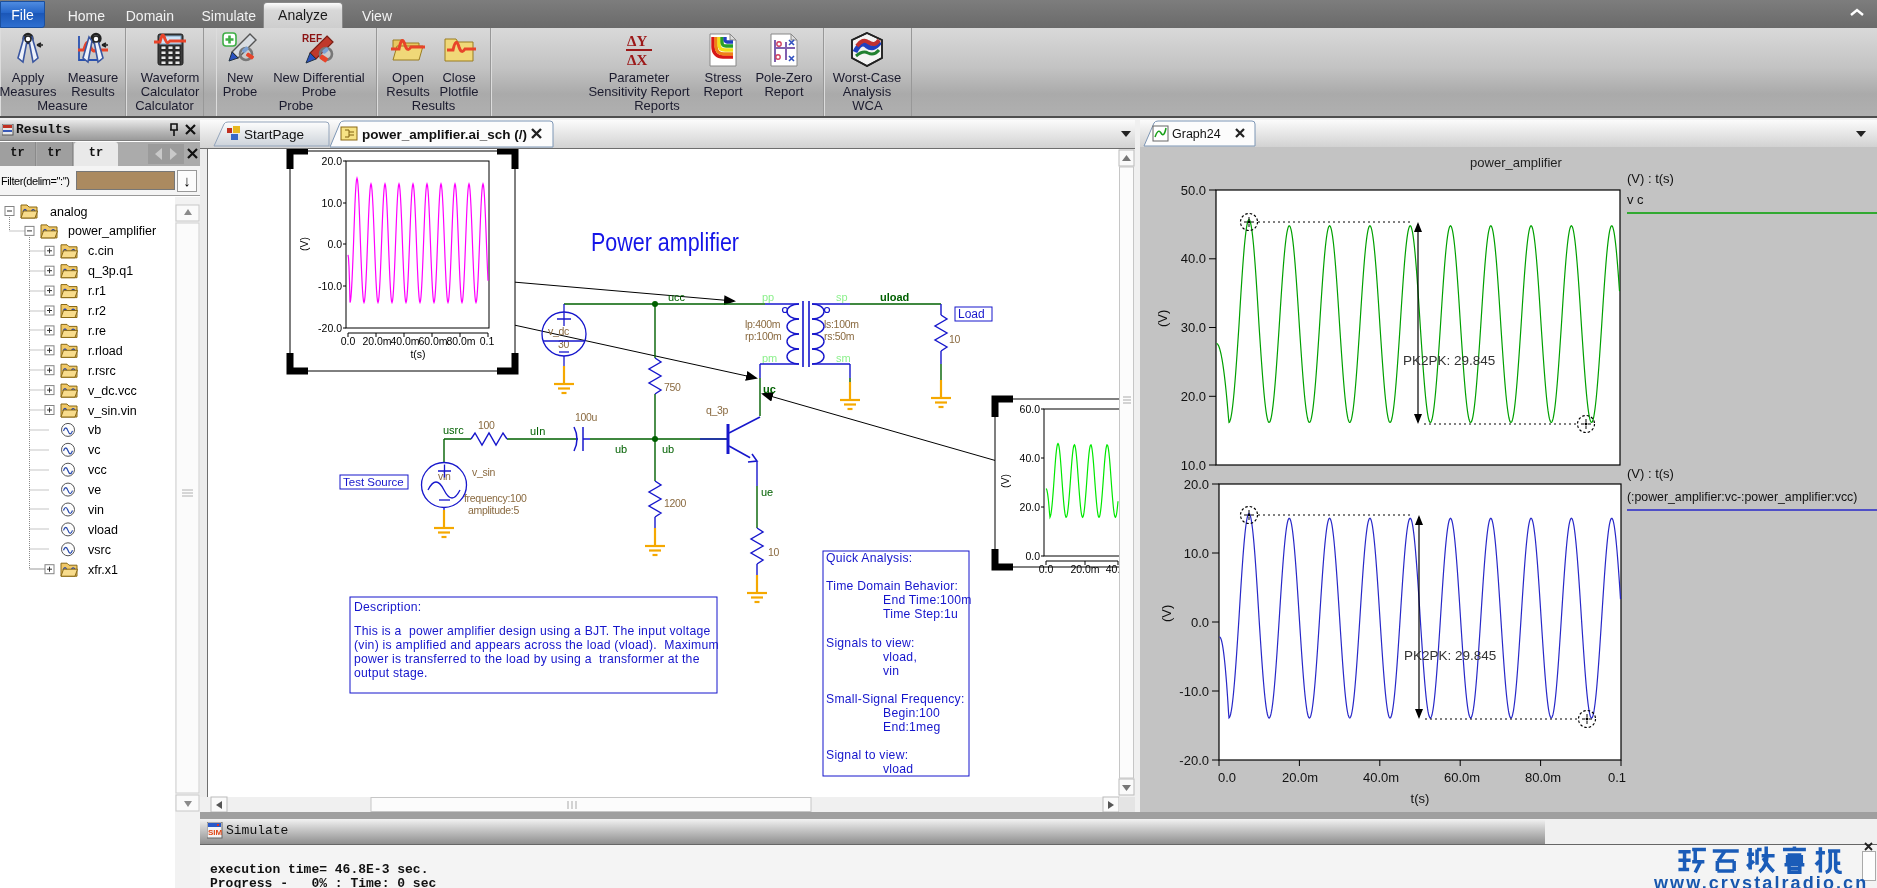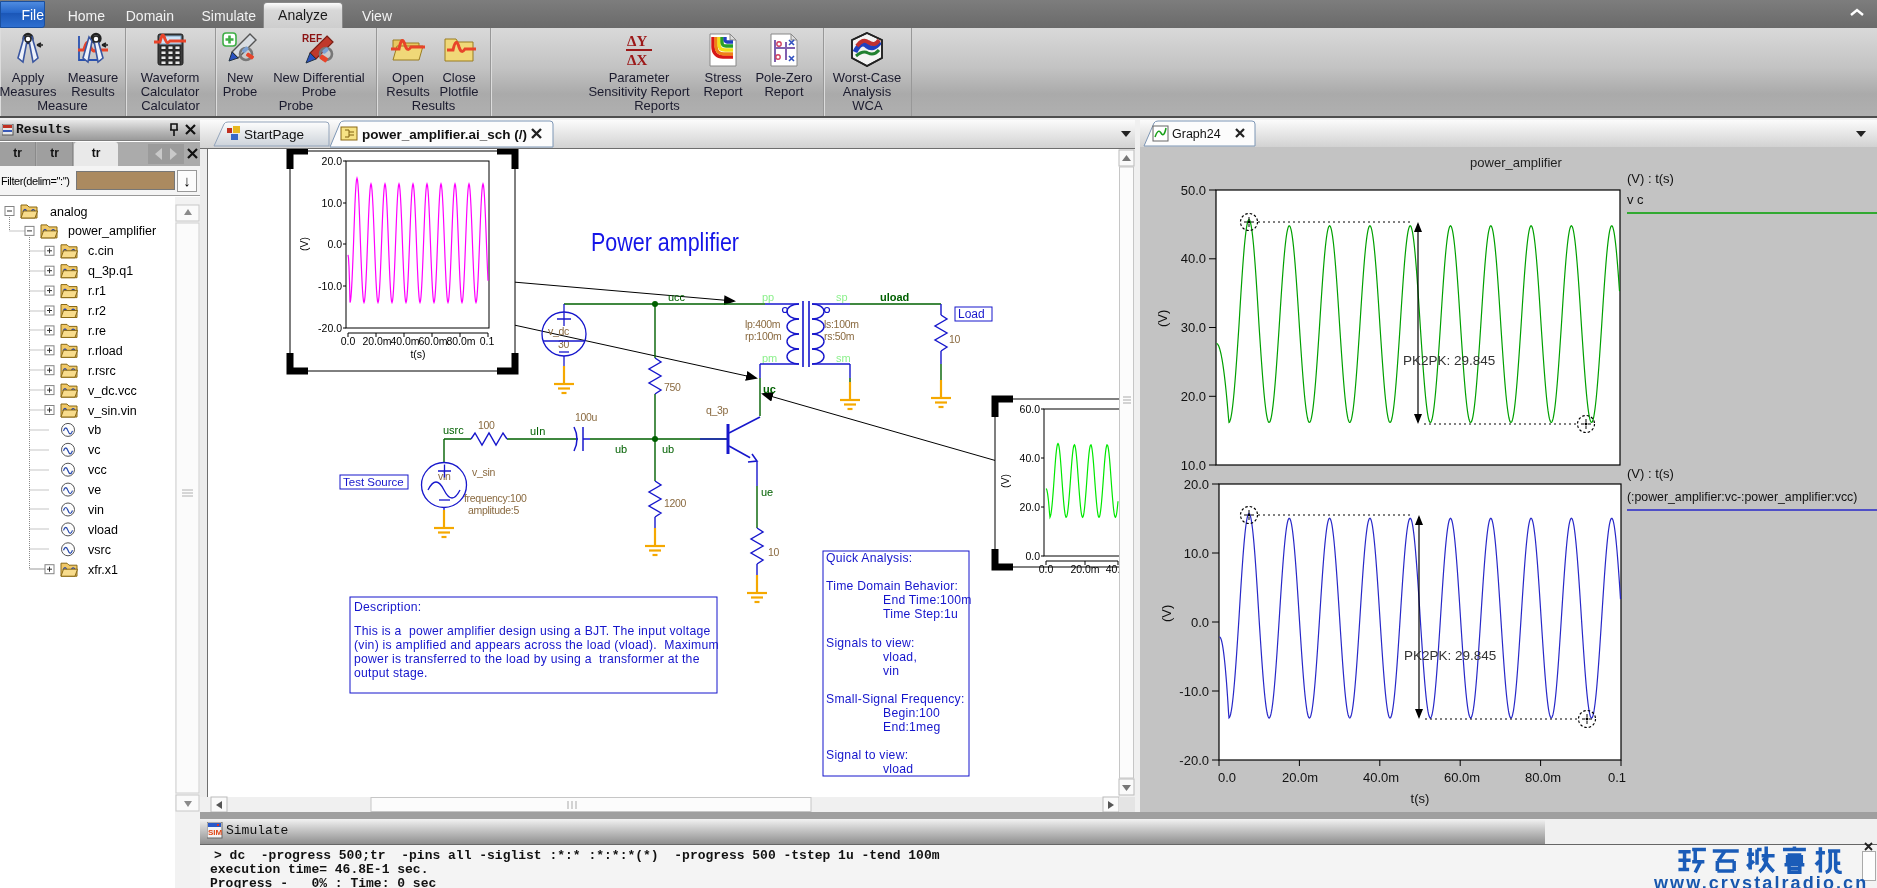--- a/index.html
+++ b/index.html
@@ -1,29 +1,29 @@
 <!DOCTYPE html>
 <html><head><meta charset="utf-8"><title>p</title><style>
 *{margin:0;padding:0;box-sizing:border-box}
 html,body{width:1877px;height:888px;overflow:hidden}
 body{position:relative;font-family:"Liberation Sans",sans-serif;background:#f0f0f0;font-size:12px}
 .abs{position:absolute}
 #menubar{left:0;top:0;width:1877px;height:28px;background:linear-gradient(#7d7d7d,#6a6a6a);}
 .mtab{position:absolute;top:5px;height:23px;line-height:23px;color:#f2f2f2;font-size:14px;text-align:right}
-#filebtn{position:absolute;left:0;top:1px;width:45px;height:27px;background:linear-gradient(#4f8be0,#2364c8 45%,#1b57b8 46%,#2e6fd0);color:#fff;font-size:14px;text-align:right;line-height:26px;border-radius:0 0 3px 0;border:1px solid #1a4f9e}
+#filebtn{position:absolute;left:0;top:1px;width:45px;height:27px;background:linear-gradient(#4f8be0,#2364c8 45%,#1b57b8 46%,#2e6fd0);color:#fff;font-size:14px;text-align:center;line-height:26px;border-radius:0 0 3px 0;border:1px solid #1a4f9e}
 #analyzetab{position:absolute;left:263px;top:2px;width:80px;height:26px;background:linear-gradient(#fdfdfd,#d8d8d8 30%,#cecece);border:1px solid #8a8a8a;border-bottom:none;border-radius:4px 4px 0 0;color:#1a1a1a;font-size:14px;text-align:center;line-height:25px}
 #ribbon{left:0;top:28px;width:1877px;height:90px;background:linear-gradient(#d9d9d9,#c3c3c3 45%,#aaaaaa 75%,#b0b0b0);border-bottom:2px solid #4e4e4e}
 .rgroup{position:absolute;top:0;height:88px;border-right:1px solid #989898;box-shadow:1px 0 0 #dcdcdc inset}
 .ritem{position:absolute;top:4px;text-align:center;color:#1b1b2e;font-size:13px;line-height:13.5px}
 .ritem svg{display:block;margin:0 auto 3px}
 .glabel{position:absolute;bottom:3px;width:100%;text-align:center;color:#1b1b2e;font-size:13px}
 #lpanel{left:0;top:120px;width:200px;height:768px;background:#fff}
 #lptitle{position:absolute;left:0;top:0;width:200px;height:21px;background:linear-gradient(#e8e8e8,#b5b5b5 60%,#9a9a9a);border-bottom:1px solid #7e7e7e;font-family:"Liberation Mono",monospace;font-weight:bold;font-size:13px;color:#111;line-height:20px}
 #trtabs{position:absolute;left:0;top:22px;width:200px;height:24px;background:#ababab}
-.trtab{position:absolute;top:0;height:24px;width:36px;text-align:center;font-family:Liberation Sans, sans-serif;font-weight:bold;font-size:12px;color:#111;line-height:22px}
+.trtab{position:absolute;top:0;height:24px;width:36px;text-align:center;font-family:Liberation Mono, monospace;font-weight:bold;font-size:12px;color:#111;line-height:22px}
 #filterrow{position:absolute;left:0;top:46px;width:200px;height:30px;background:#f4f4f4;border-bottom:1px solid #999}
 #treebox{position:absolute;left:0;top:77px;width:200px;height:691px;background:#fff}
 #doctabs{left:200px;top:120px;width:935px;height:28px;background:linear-gradient(#fafafa,#d6d6d6)}
 #schem{left:200px;top:148px;width:935px;height:664px;background:#fff;border-top:1px solid #6e6e6e}
 #graphpanel{left:1140px;top:120px;width:737px;height:692px;background:#c3c3c3}
 #simbar{left:200px;top:819px;width:1345px;height:25px;background:linear-gradient(#f2f2f2,#c9c9c9 40%,#8f8f8f)}
 #console{left:200px;top:844px;width:1677px;height:44px;background:#f4f4f4;border-top:1px solid #666;font-family:"Liberation Mono",monospace;font-size:13px;font-weight:bold;color:#111}
 .wm{color:#1857ae;font-weight:bold}
 </style></head><body>
 <div id="menubar" class="abs">
@@ -50,21 +50,21 @@
           <path d="M4 4 V28 H26" stroke="#2a52b0" stroke-width="1.8" fill="none"></path>
           <path d="M3 18 h6 c2 -8 4 -10 6 -4 c2 5 4 6 7 4 h11" stroke="#e8442a" stroke-width="3.2" fill="none"></path>
           <circle cx="21" cy="6.5" r="4.4" stroke="#222" stroke-width="2.5" fill="none"></circle>
           <path d="M14 5 L8 26 L13 30 L17 9 Z" fill="#eef2fa" stroke="#3a56a0" stroke-width="1.6"></path>
           <path d="M22 5 L28 26 L23 30 L19 9 Z" fill="#eef2fa" stroke="#3a56a0" stroke-width="1.6"></path>
           <circle cx="21" cy="7" r="3" fill="#fff" stroke="#222" stroke-width="1.5"></circle>
           <path d="M27 13 h6 M27 13 l4 -2 M27 13 l4 2" stroke="#222" stroke-width="1.6" fill="none"></path>
         </svg>Measure<br>Results</div>
       <div class="glabel">Measure</div>
     </div>
-    <div class="rgroup" style="left:126px;width:90px">
+    <div class="rgroup" style="left:126px;width:78px">
       <div class="ritem" style="left:-11px;width:110px"><svg width="36" height="36" viewBox="0 0 36 36">
           <rect x="6" y="2" width="25" height="31" rx="2" fill="#3b3b3b" stroke="#222"></rect>
           <rect x="8" y="4" width="21" height="8" fill="#cfe4f7" stroke="#7aa0c0"></rect>
           <g fill="#e8e8e8" stroke="#111" stroke-width="0.8">
             <rect x="9" y="14" width="5" height="3.4"></rect>
             <rect x="16" y="14" width="5" height="3.4"></rect>
             <rect x="23" y="14" width="5" height="3.4"></rect>
             <rect x="9" y="19" width="5" height="3.4"></rect>
             <rect x="16" y="19" width="5" height="3.4"></rect>
             <rect x="23" y="19" width="5" height="3.4"></rect>
@@ -702,22 +702,21 @@
 <div id="simbar" class="abs">
     <svg width="16" height="17" style="position:absolute;left:7px;top:3px">
       <rect width="15" height="16" fill="#f4f4f4" stroke="#666"></rect>
       <rect x="1" y="1" width="13" height="4" fill="#2858c8"></rect>
       <rect x="10" y="2" width="2" height="2" fill="#e03020"></rect>
       <text x="1" y="13" font-size="8" font-weight="bold" fill="#e04818" font-family="Liberation Sans">SIM</text>
     </svg>
     <span style="position:absolute;left:26px;top:4px;font-family:'Liberation Mono',monospace;font-size:13px;color:#111">Simulate</span>
   </div>
 <div id="console" class="abs">
-    <div style="position:absolute;left:14px;top:3px;white-space:pre">&gt; dc  -progress 500;tr  -pins all -siglist :*:* :*:*:*(*)  -progress 500 -tstep 1u -tend 100m</div>
-    <div style="position:absolute;left:10px;top:17px;white-space:pre">execution time= 46.8E-1 sec.</div>
+    <div style="position:absolute;left:10px;top:17px;white-space:pre">execution time= 46.8E-3 sec.</div>
     <div style="position:absolute;left:10px;top:31px;white-space:pre">Progress -   0% : Time: 0 sec</div>
     <div style="position:absolute;right:1px;top:6px;width:14px;height:30px;background:#fdfdfd;border:1px solid #aaa"></div>
     <svg width="10" height="10" style="position:absolute;right:3px;top:-3px">
       <path d="M1 1 L8 8 M8 1 L1 8" stroke="#222" stroke-width="1.8"></path>
     </svg>
   </div>
 <div class="abs" style="left:1652px;top:845px;width:225px;height:43px;overflow:visible">
     <svg width="220" height="29" viewBox="0 0 223 38" style="position:absolute;left:0;top:0">
       <g transform="translate(0,0)">
         <path d="M2 9 H18 M10 9 V32 M2 32 H16 M2 20 H18 M20 6 H38 M24 6 V22 M20 22 H36 M31 22 L24 36" stroke="#1b5cb8" stroke-width="4.6" fill="none"></path>

